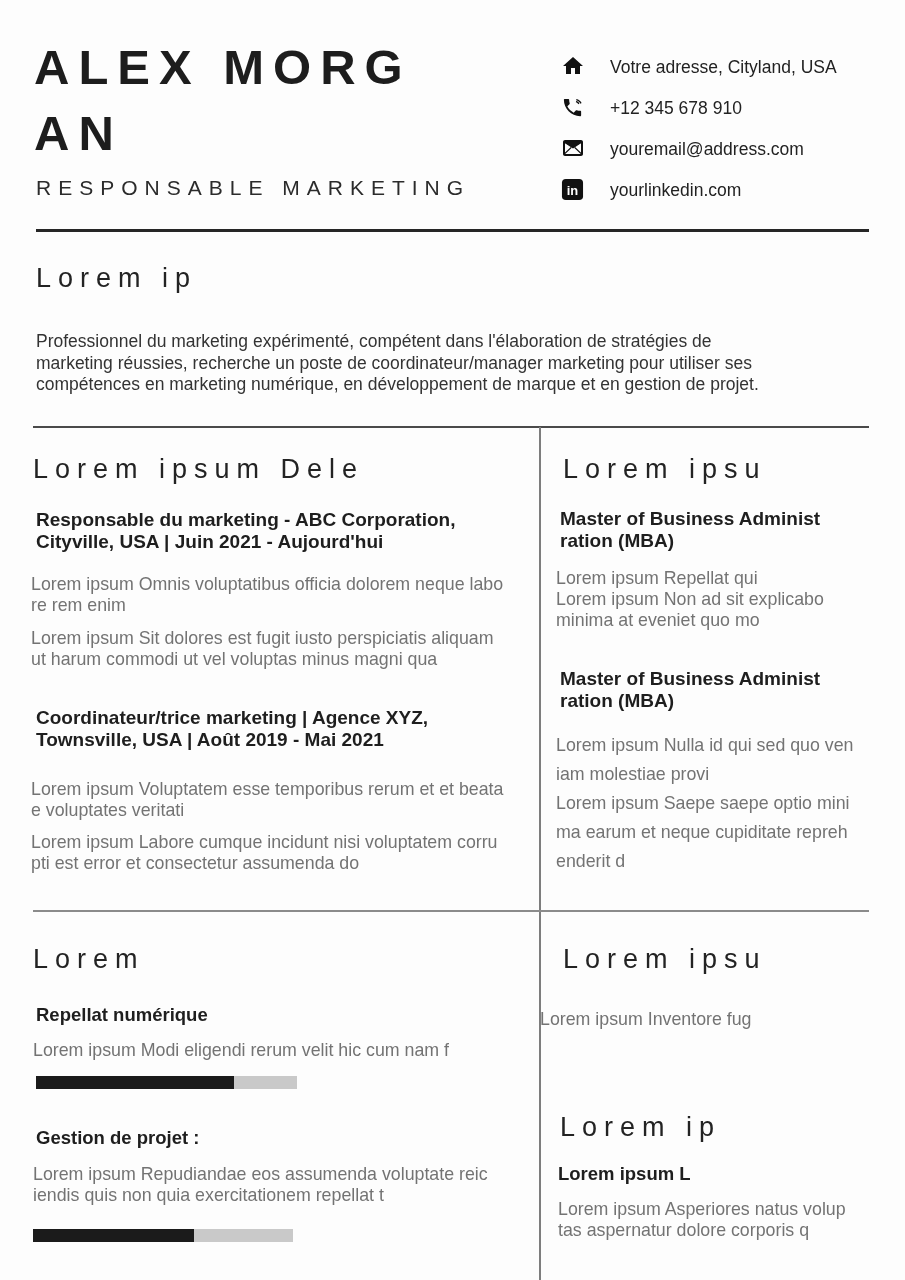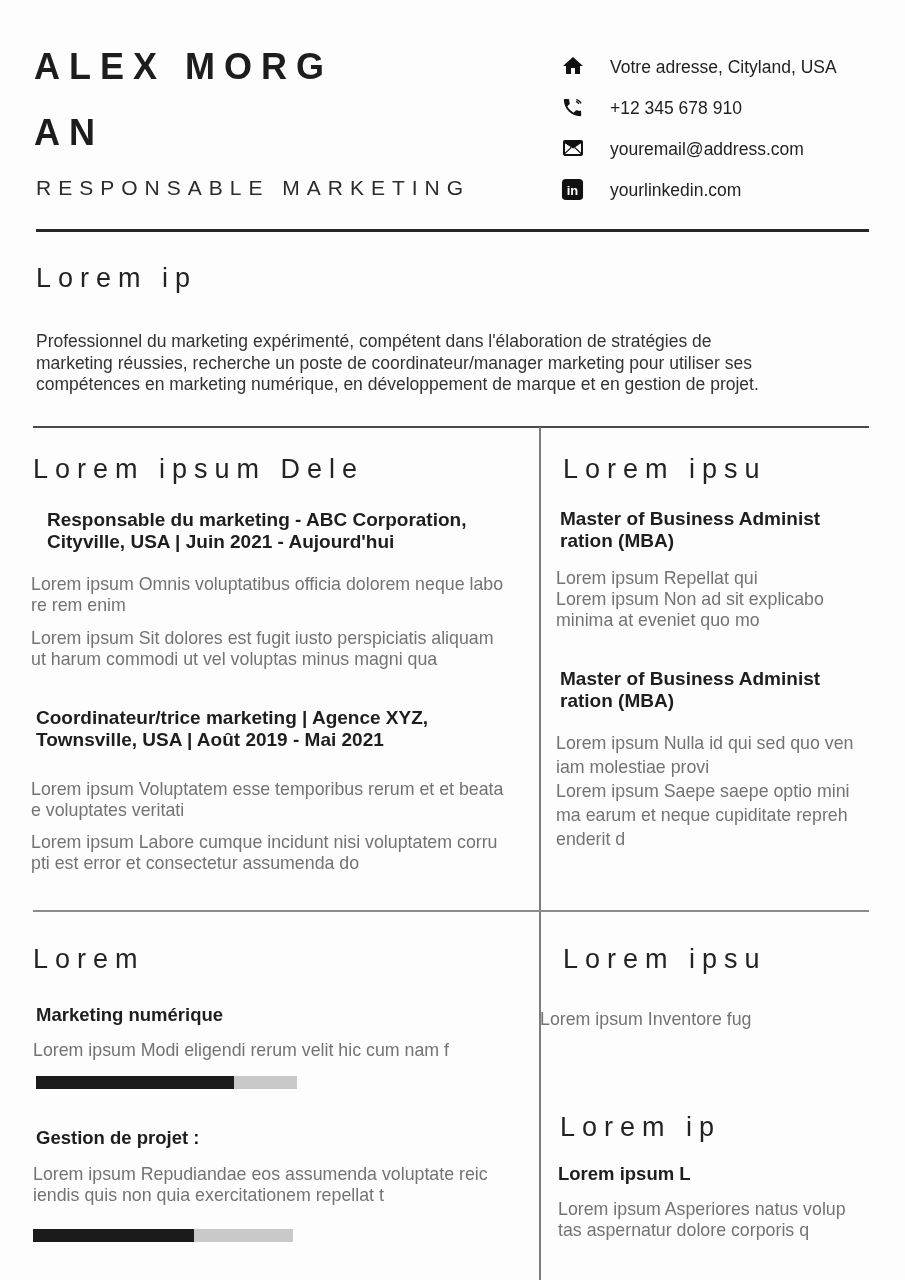--- a/index.html
+++ b/index.html
@@ -8,21 +8,21 @@
   .page {
     position:relative; width:905px; height:1280px; margin:0 auto;
     background:#fdfdfd; overflow:hidden;
   }
   .abs { position:absolute; }
   .preline { white-space:pre-line; }
 
   
   .name {
     left:34px; top:34px; width:480px;
-    font-size:36px; font-weight:800; letter-spacing:9px;
+    font-size:49px; font-weight:800; letter-spacing:9px;
     line-height:66px; color:#1d1d1d; white-space:pre-line;
   }
   .role {
     left:36px; top:176px;
     font-size:21px; font-weight:400; letter-spacing:7px; color:#2b2b2b;
   }
   .contacts { left:561px; top:54px; width:320px; }
   .contact-row { display:flex; align-items:flex-end; margin-bottom:17px; height:24px; }
   .contact-row .cicon { width:26px; height:24px; display:flex; align-items:center; justify-content:flex-start; flex:0 0 26px; }
   .contact-row .clabel { margin-left:23px; font-size:17.5px; color:#222; white-space:nowrap; }
@@ -108,21 +108,21 @@
   <div class="abs profile-text preline">Professionnel du marketing expérimenté, compétent dans l'élaboration de stratégies de
 marketing réussies, recherche un poste de coordinateur/manager marketing pour utiliser ses
 compétences en marketing numérique, en développement de marque et en gestion de projet.</div>
 
   <div class="abs rule-mid1"></div>
   <div class="abs vrule"></div>
   <div class="abs rule-mid2"></div>
 
   <div class="abs sec-heading" style="left:33px; top:454px;">Lorem ipsum Dele</div>
 
-  <div class="abs item-title preline" style="left:47px; top:509px; width:500px;">Responsable du marketing - ABC Corporation,
+  <div class="abs item-title preline" style="left:36px; top:509px; width:500px;">Responsable du marketing - ABC Corporation,
 Cityville, USA | Juin 2021 - Aujourd'hui</div>
   <div class="abs body-text preline" style="left:31px; top:574px; width:505px;">Lorem ipsum Omnis voluptatibus officia dolorem neque labo
 re rem enim</div>
   <div class="abs body-text preline" style="left:31px; top:628px; width:505px;">Lorem ipsum Sit dolores est fugit iusto perspiciatis aliquam
 ut harum commodi ut vel voluptas minus magni qua</div>
 
   <div class="abs item-title preline" style="left:36px; top:707px; width:500px;">Coordinateur/trice marketing | Agence XYZ,
 Townsville, USA | Août 2019 - Mai 2021</div>
   <div class="abs body-text preline" style="left:31px; top:779px; width:505px;">Lorem ipsum Voluptatem esse temporibus rerum et et beata
 e voluptates veritati</div>
@@ -132,29 +132,29 @@
   <div class="abs sec-heading" style="left:563px; top:454px;">Lorem ipsu</div>
 
   <div class="abs item-title preline" style="left:560px; top:508px; width:320px;">Master of Business Administ
 ration (MBA)</div>
   <div class="abs body-text preline" style="left:556px; top:568px; width:330px; line-height:21px;">Lorem ipsum Repellat qui
 Lorem ipsum Non ad sit explicabo
 minima at eveniet quo mo</div>
 
   <div class="abs item-title preline" style="left:560px; top:668px; width:320px;">Master of Business Administ
 ration (MBA)</div>
-  <div class="abs body-text preline" style="left:556px; top:731px; width:330px; line-height:24px;">Lorem ipsum Nulla id qui sed quo ven
+  <div class="abs body-text preline" style="left:556px; top:731px; width:330px; line-height:29px;">Lorem ipsum Nulla id qui sed quo ven
 iam molestiae provi
 Lorem ipsum Saepe saepe optio mini
 ma earum et neque cupiditate repreh
 enderit d</div>
 
   <div class="abs sec-heading" style="left:33px; top:944px;">Lorem</div>
 
-  <div class="abs skill-name" style="left:36px; top:1004px;">Marketing numérique</div>
+  <div class="abs skill-name" style="left:36px; top:1004px;">Repellat numérique</div>
   <div class="abs body-text" style="left:33px; top:1040px; width:505px;">Lorem ipsum Modi eligendi rerum velit hic cum nam f</div>
   <div class="abs bar" style="left:36px; top:1076px;">
     <div class="track" style="background: rgb(201, 201, 201);">
       <div class="fill" style="width: 76%; background: rgb(27, 27, 27);"></div>
     </div>
   </div>
 
   <div class="abs skill-name" style="left:36px; top:1127px;">Gestion de projet :</div>
   <div class="abs body-text preline" style="left:33px; top:1164px; width:505px;">Lorem ipsum Repudiandae eos assumenda voluptate reic
 iendis quis non quia exercitationem repellat t</div>

